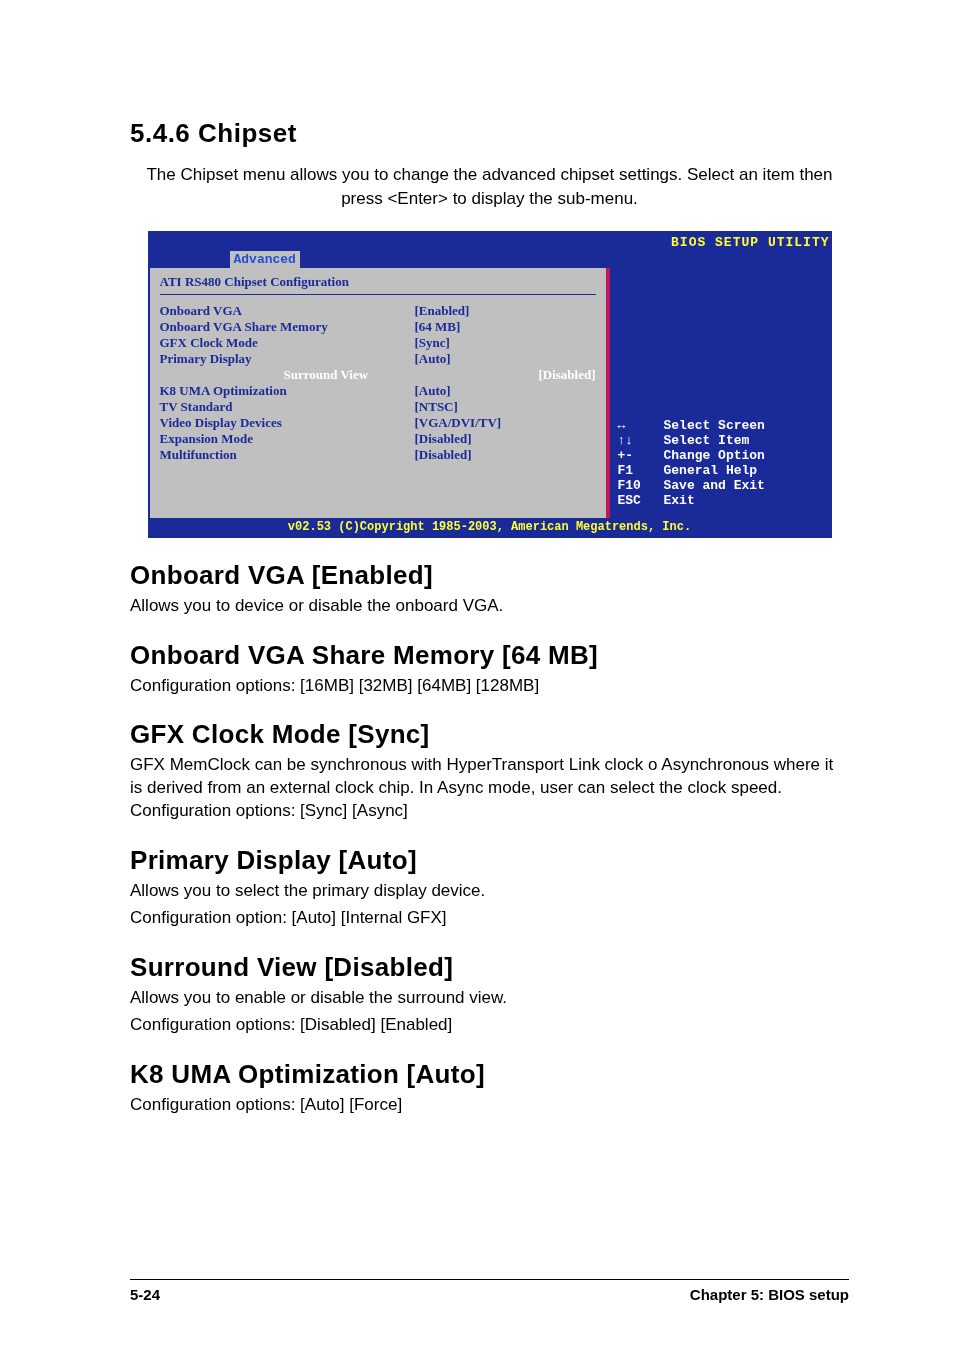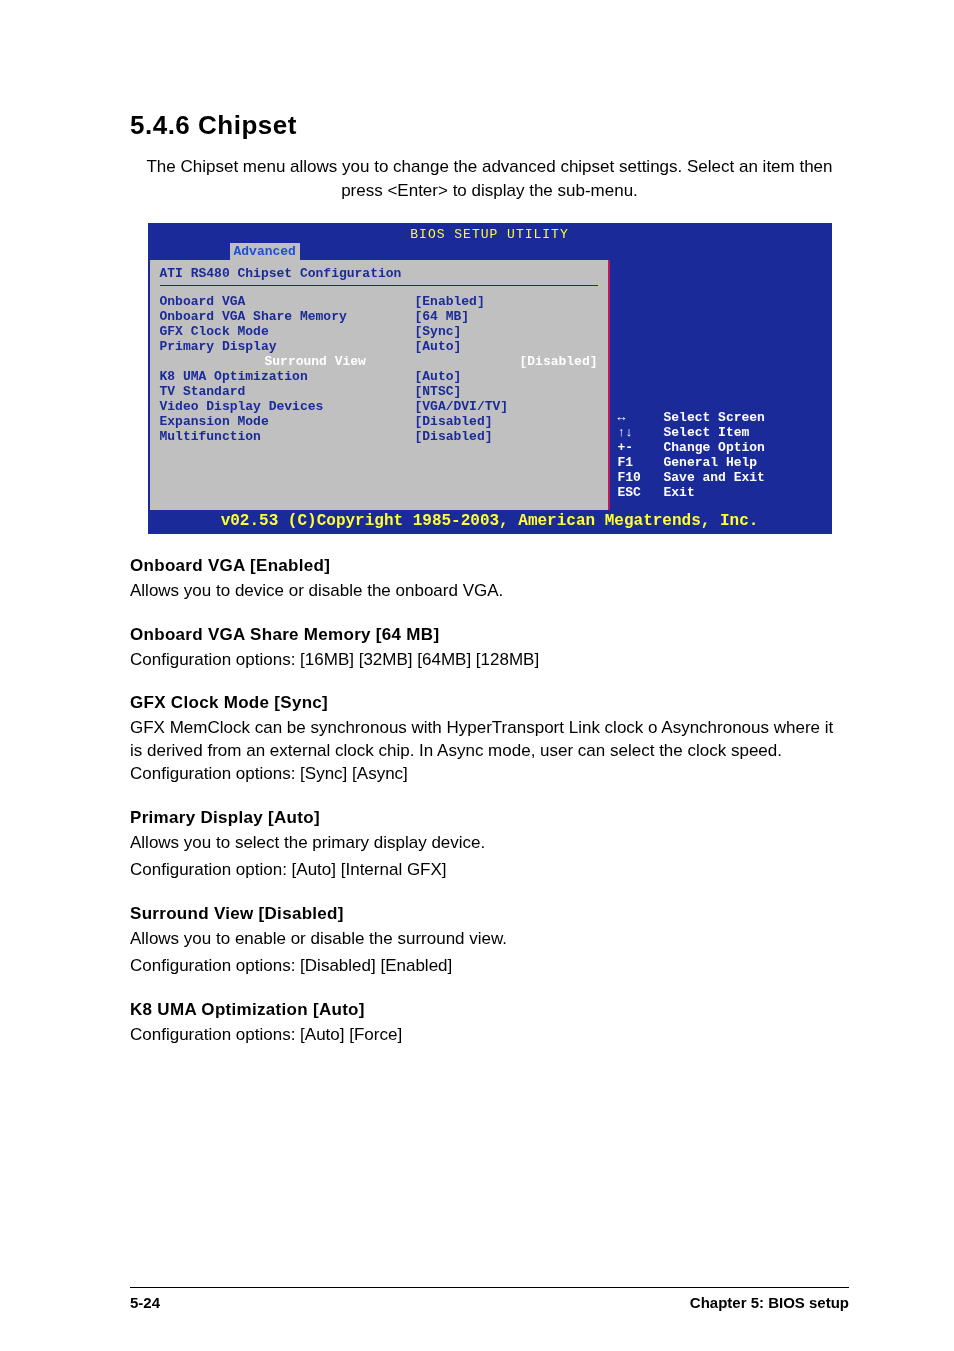--- a/index.html
+++ b/index.html
@@ -11,31 +11,31 @@
   .page {
     width: 954px;
     height: 1351px;
     box-sizing: border-box;
     padding: 110px 105px 40px 130px;
     position: relative;
   }
   h1.section-number {
     font-size: 26px;
     font-weight: 900;
-    margin: 0 0 14px 0;
+    margin: 8px 0 14px 0;
     letter-spacing: 0.5px;
   }
   .intro {
     font-size: 17px;
     line-height: 1.4;
     margin-bottom: 20px;
     text-align: center;
   }
   h2.sub {
-    font-size: 17px;
+    font-size: 26px;
     font-weight: 900;
     margin: 22px 0 4px 0;
     letter-spacing: 0.3px;
   }
   .desc {
     font-size: 17px;
     line-height: 1.35;
     margin: 0 0 4px 0;
   }
 
@@ -46,45 +46,46 @@
     font-family: "Courier New", monospace;
     font-size: 13px;
     border: 2px solid #1a2a99;
   }
   .bios-top {
     background: #1a2a99;
     color: #fff;
     position: relative;
   }
   .bios-title {
-    text-align: center;
-    font-weight: normal;
+    text-align: right;
+    font-weight: bold;
     color: #ffff33;
     padding: 2px 0 0 0;
     letter-spacing: 1px;
   }
   .bios-tab {
     display: inline-block;
     background: #c0c0c0;
     color: #1d4ed8;
     font-weight: bold;
     padding: 1px 4px;
     margin-left: 80px;
     margin-top: 1px;
   }
   .bios-body {
     display: flex;
     background: #c0c0c0;
     min-height: 250px;
   }
   .bios-left {
     flex: 1;
-    border-right: 2px solid #be185d;
+    border-right: 4px solid #be185d;
     padding: 6px 10px 10px 10px;
     color: #1a2a99;
+    font-family: Liberation Serif, serif;
   }
   .bios-heading {
     color: #1a2a99;
     font-weight: bold;
     padding-bottom: 4px;
     border-bottom: 1px solid #1a2a99;
     margin-bottom: 8px;
   }
   .bios-row {
     display: flex;
@@ -109,27 +110,27 @@
   .help-row {
     display: flex;
   }
   .help-row .key { width: 46px; }
   .bios-footer {
     background: #1a2a99;
     color: #ffff33;
     text-align: center;
     font-weight: bold;
     padding: 2px 0;
-    font-size: 16px;
+    font-size: 12px;
   }
 
   
   .page-footer {
     position: absolute;
-    bottom: 40px;
+    bottom: 48px;
     left: 130px;
     right: 105px;
     border-top: 1px solid #000;
     padding-top: 6px;
     display: flex;
     justify-content: space-between;
     font-size: 15px;
     font-weight: 900;
   }
 </style>

